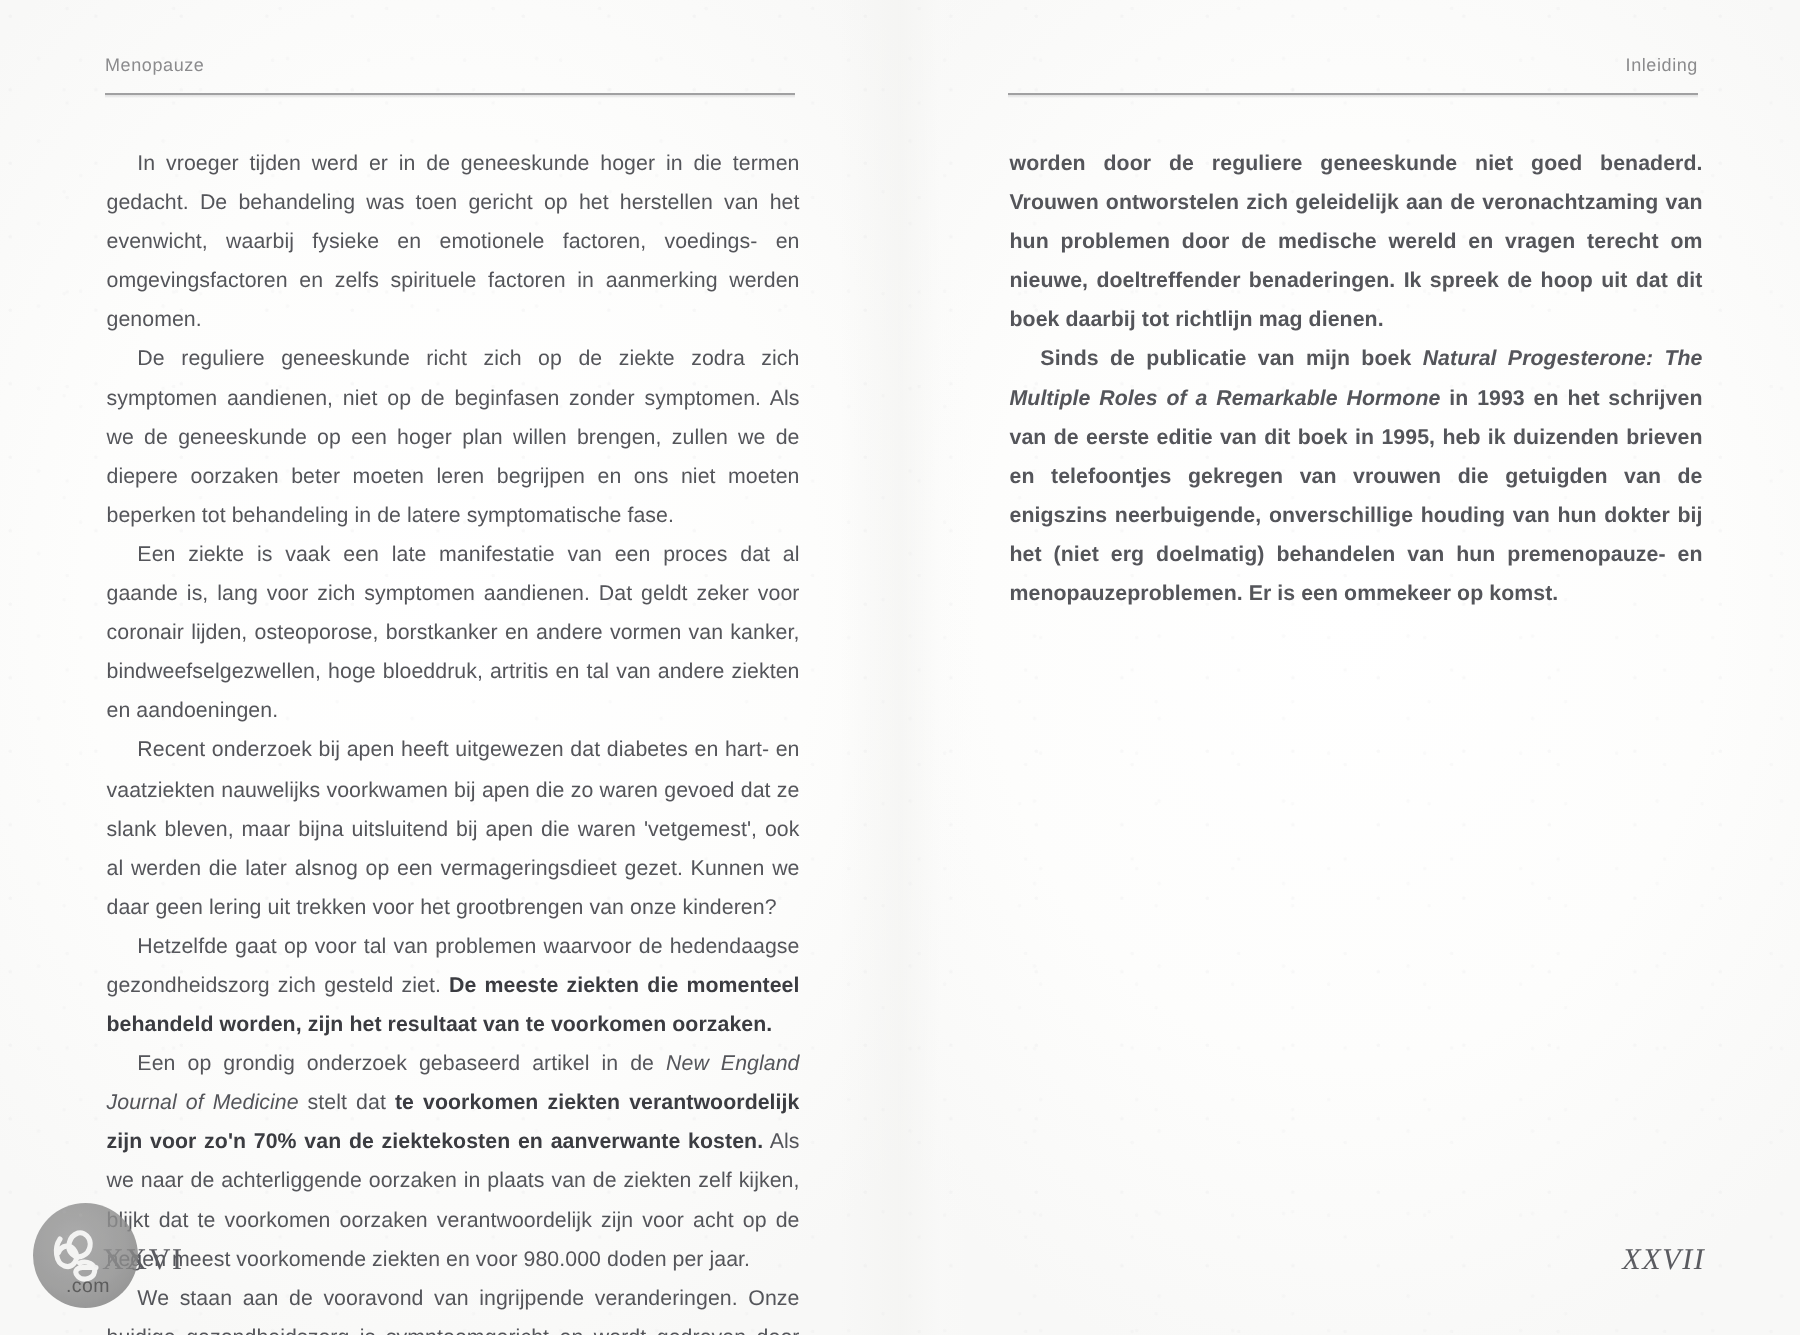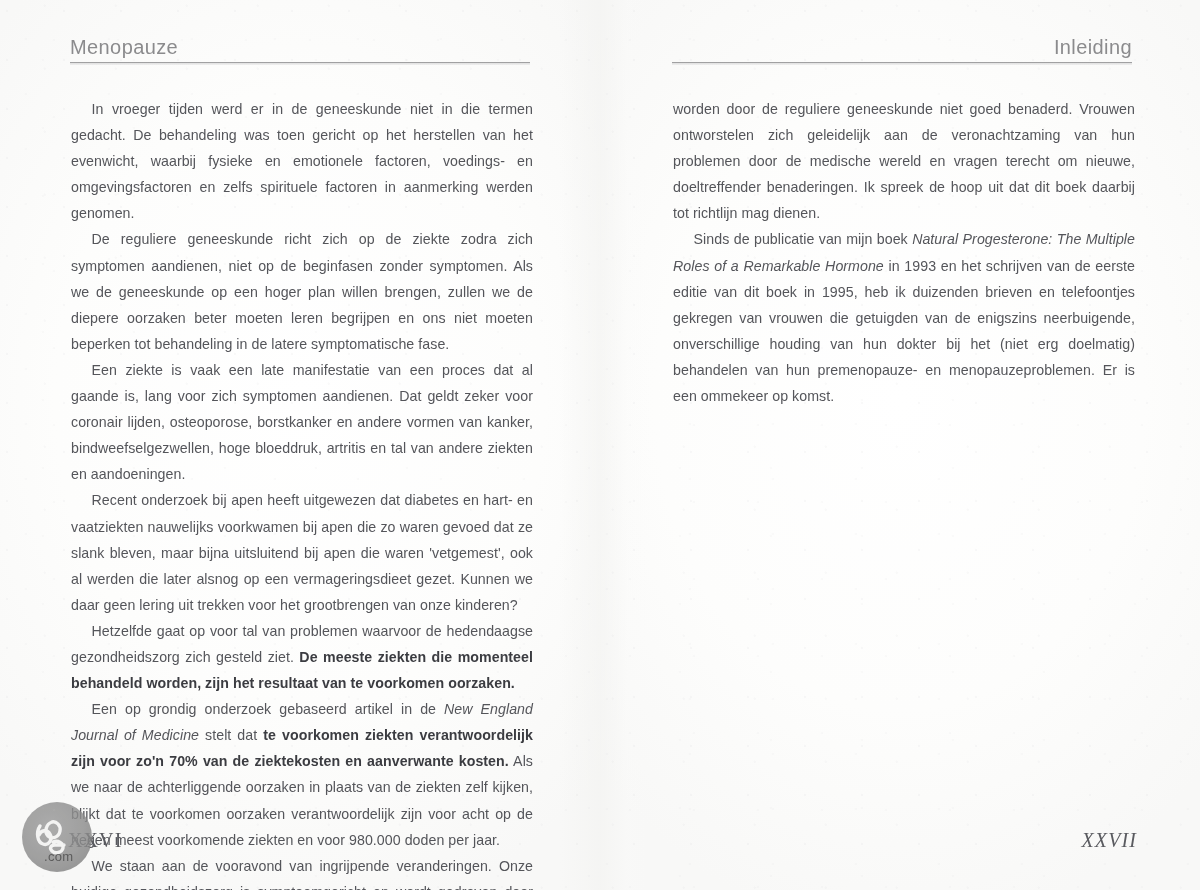--- a/index.html
+++ b/index.html
@@ -47,21 +47,21 @@
     position: absolute;
     top: 0;
     height: 890px;
   }
   .page-left  { left: 0px;   width: 600px; }
   .page-right { left: 600px; width: 600px; }
 
   .running-head {
     position: absolute;
     top: 36px;
-    font-size: 20px;
+    font-size: 12px;
     letter-spacing: 0.4px;
     color: #8b8b8d;
     font-family: "Liberation Sans", sans-serif;
     font-weight: 400;
     white-space: nowrap;
   }
   .page-left .running-head  { left: 70px; }
   .page-right .running-head { right: 68px; text-align: right; }
 
   .head-rule {
@@ -83,21 +83,21 @@
     top: 96px;
     width: 462px;
     font-size: 14.2px;
     line-height: 26.1px;
     text-align: justify;
     color: #54555a;
     font-family: "Liberation Sans", sans-serif;
     letter-spacing: 0.05px;
   }
   .page-left  .col { left: 71px; }
-  .page-right .col { left: 73px; }
+  .page-right .col { left: 73px; font-weight: bold; }
 
   .col p {
     margin: 0;
     text-indent: 1.45em;
     text-align: justify;
     text-justify: inter-word;
   }
   .col p.noindent { text-indent: 0; }
 
   .col b, .col strong {
@@ -169,21 +169,21 @@
   <div class="paper-left"></div>
   <div class="paper-right"></div>
   <div class="gutter-shade"></div>
 
   <div class="page page-left">
 
     <div class="running-head">Menopauze</div>
     <div class="head-rule"></div>
 
     <div class="col" id="col-left">
-        <p><span>In vroeger tijden werd er in de geneeskunde niet in die termen gedacht. De behandeling was toen gericht op het herstellen van het evenwicht, waarbij fysieke en emotionele factoren, voedings- en omgevingsfactoren en zelfs spirituele factoren in aanmerking werden genomen.</span></p>
+        <p><span>In vroeger tijden werd er in de geneeskunde hoger in die termen gedacht. De behandeling was toen gericht op het herstellen van het evenwicht, waarbij fysieke en emotionele factoren, voedings- en omgevingsfactoren en zelfs spirituele factoren in aanmerking werden genomen.</span></p>
         <p><span>De reguliere geneeskunde richt zich op de ziekte zodra zich symptomen aandienen, niet op de beginfasen zonder symptomen. Als we de geneeskunde op een hoger plan willen brengen, zullen we de diepere oorzaken beter moeten leren begrijpen en ons niet moeten beperken tot behandeling in de latere symptomatische fase.</span></p>
         <p><span>Een ziekte is vaak een late manifestatie van een proces dat al gaande is, lang voor zich symptomen aandienen. Dat geldt zeker voor coronair lijden, osteoporose, borstkanker en andere vormen van kanker, bindweefselgezwellen, hoge bloeddruk, artritis en tal van andere ziekten en aandoeningen.</span></p>
         <p><span>Recent onderzoek bij apen heeft uitgewezen dat diabetes en hart- en vaatziekten nauwelijks voorkwamen bij apen die zo waren gevoed dat ze slank bleven, maar bijna uitsluitend bij apen die waren 'vetgemest', ook al werden die later alsnog op een vermageringsdieet gezet. Kunnen we daar geen lering uit trekken voor het grootbrengen van onze kinderen?</span></p>
         <p><span>Hetzelfde gaat op voor tal van problemen waarvoor de hedendaagse gezondheidszorg zich gesteld ziet. </span><strong>De meeste ziekten die momenteel behandeld worden, zijn het resultaat van te voorkomen oorzaken.</strong></p>
         <p><span>Een op grondig onderzoek gebaseerd artikel in de </span><em>New England Journal of Medicine</em><span> stelt dat </span><strong>te voorkomen ziekten verantwoordelijk zijn voor zo'n 70% van de ziektekosten en aanverwante kosten.</strong><span> Als we naar de achterliggende oorzaken in plaats van de ziekten zelf kijken, blijkt dat te voorkomen oorzaken verantwoordelijk zijn voor acht op de negen meest voorkomende ziekten en voor 980.000 doden per jaar.</span></p>
         <p><span>We staan aan de vooravond van ingrijpende veranderingen. Onze huidige gezondheidszorg is symptoomgericht en wordt gedreven door misplaatste economische motieven, maar krijgt steeds meer concurrentie van beoefenaars van alternatieve geneeswijzen.</span></p>
       </div>
 
     <div class="folio folio-left">XXVI</div>
 

